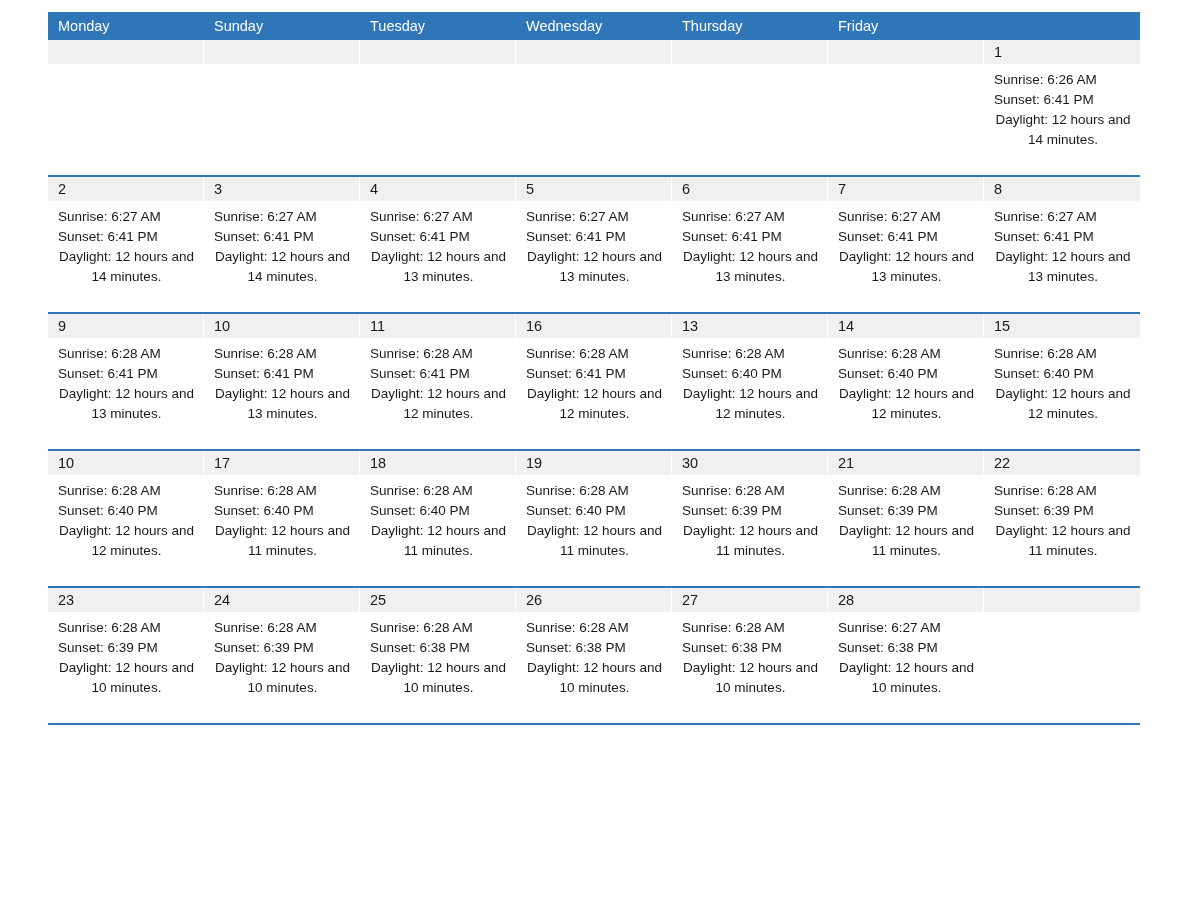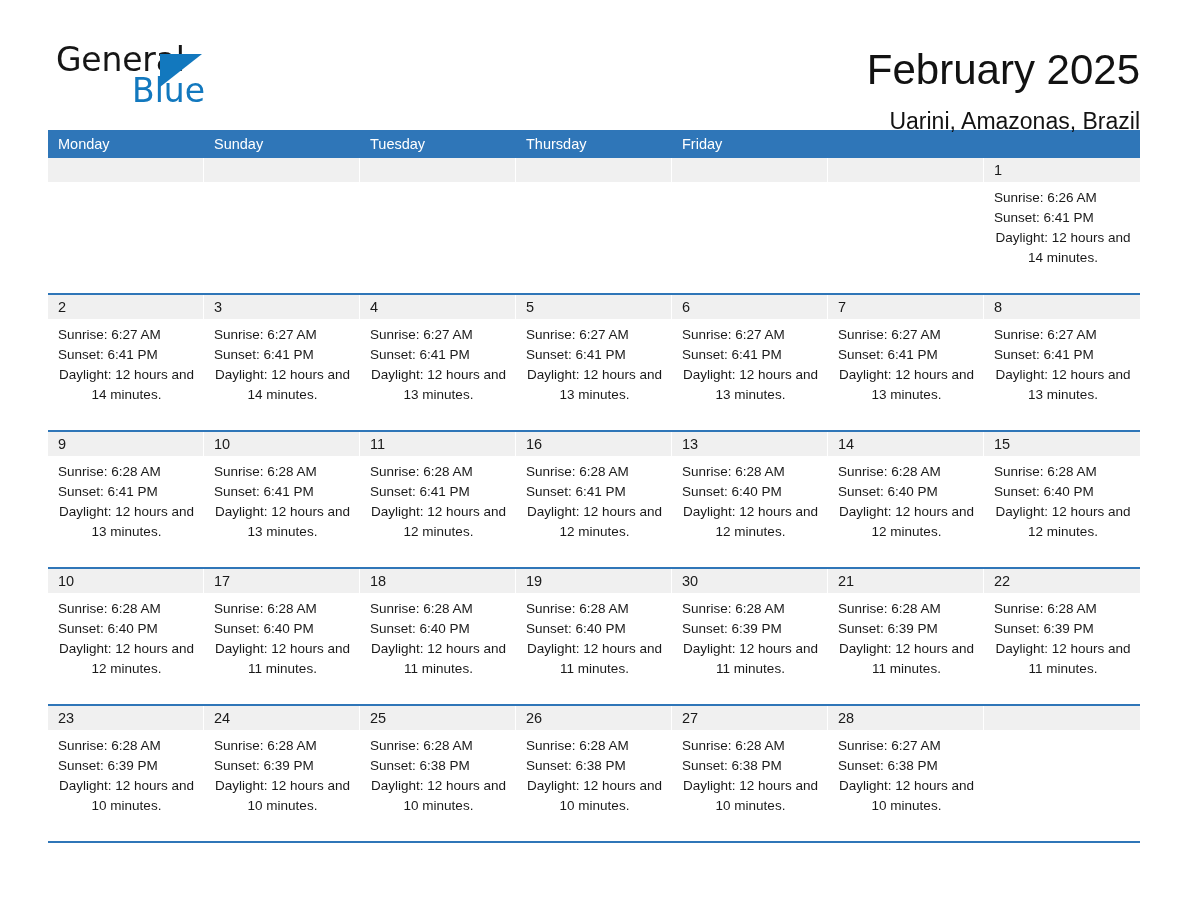--- a/index.html
+++ b/index.html
@@ -141,40 +141,27 @@
     border-top: 2px solid #2f76b8;
     width: 1092px;
     margin: 0 48px;
   }
 </style>
 </head>
 <body>
 
 <div class="page">
 
-  <div class="top-bar">
-
-    <div class="logo">
-      <span class="logo-general">General</span>
-      <span class="logo-triangle"></span>
-      <span class="logo-blue">Blue</span>
-    </div>
-
-    <div class="title-block">
-      <div class="cal-title">February 2025</div>
-      <div class="cal-subtitle">Uarini, Amazonas, Brazil</div>
-    </div>
-
-  </div>
 
   <div class="calendar">
     <div class="weekday-row" id="weekday-row">
         <div class="weekday">Monday</div>
         <div class="weekday">Sunday</div>
         <div class="weekday">Tuesday</div>
+        <div class="weekday">Wednesday</div>
         <div class="weekday">Thursday</div>
         <div class="weekday">Friday</div>
       </div>
     <div id="weeks-container">
         <div class="week-row first">
           <div class="day-cell empty">
             <div class="day-number"></div>
           </div>
           <div class="day-cell empty">
             <div class="day-number"></div>

